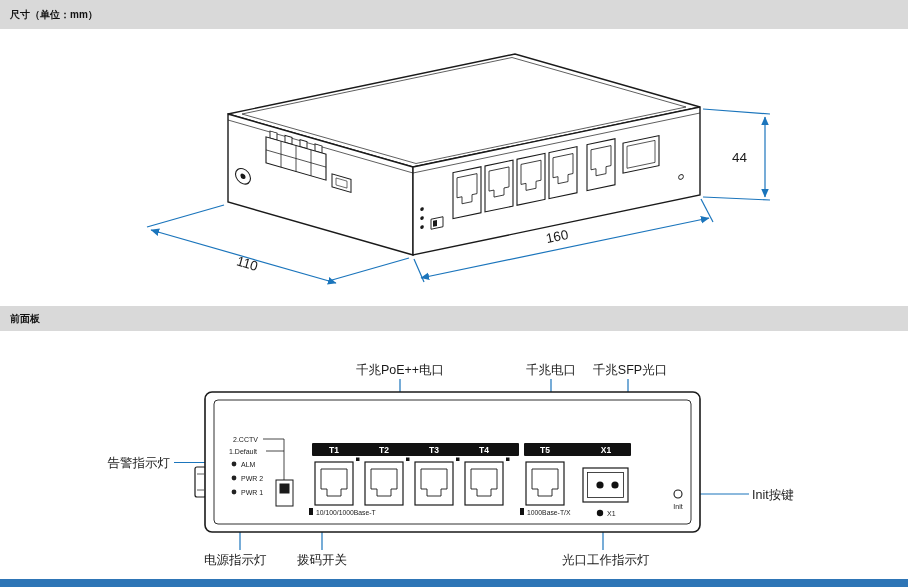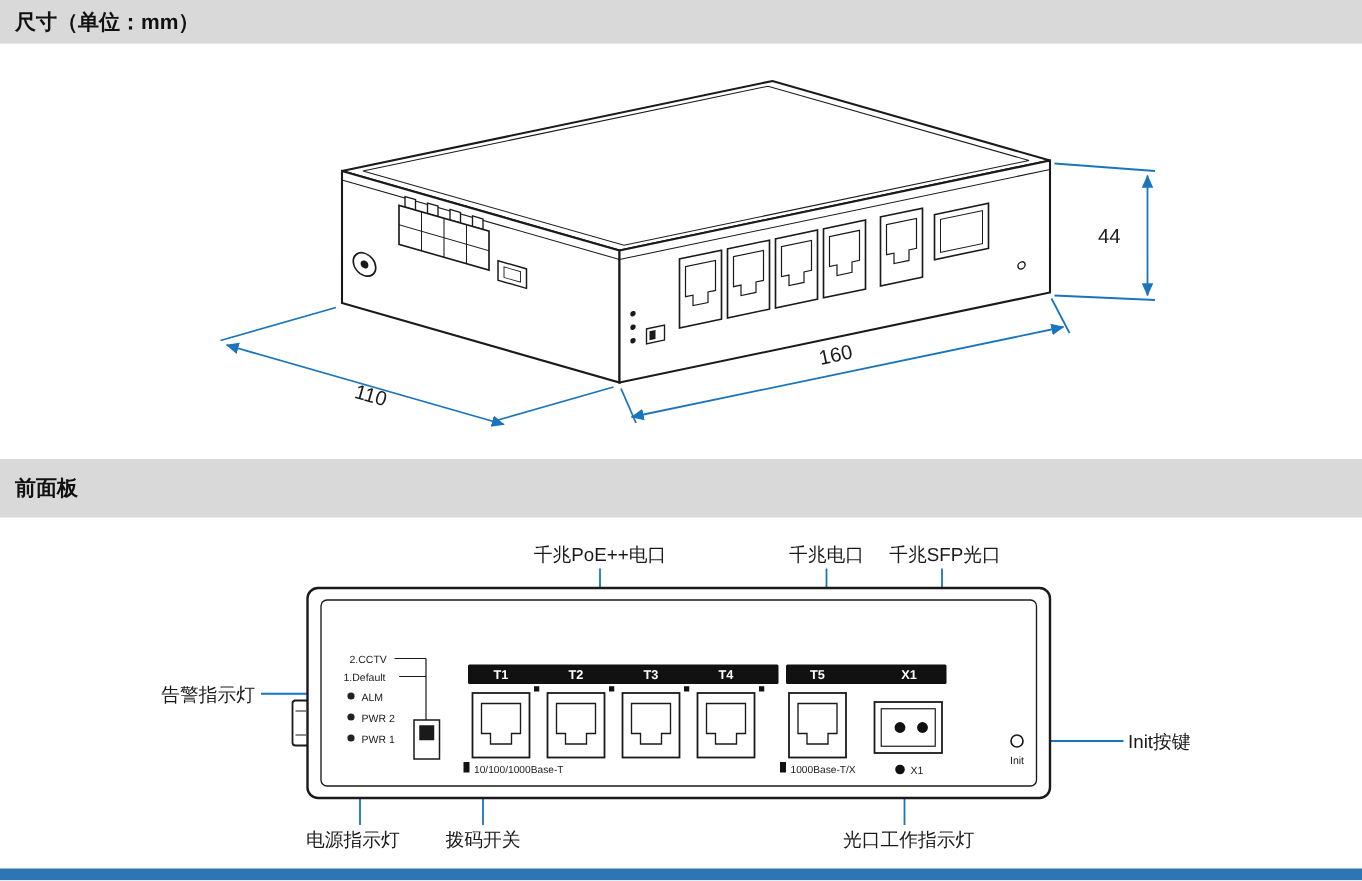--- a/index.html
+++ b/index.html
@@ -1,22 +1,22 @@
 <!DOCTYPE html>
 <html><head>
 <meta charset="utf-8">
 <style>
   html,body{margin:0;padding:0;background:#fff;}
   .page{position:relative;width:908px;height:587px;background:#fff;overflow:hidden;
         font-family:"Liberation Sans","DejaVu Sans",sans-serif;color:#111;}
   .section-bar{position:absolute;left:0;width:908px;background:#d9d9d9;
         display:flex;align-items:center;padding-left:10px;box-sizing:border-box;
-        font-size:14px;font-weight:700;color:#111;}
+        font-size:10px;font-weight:700;color:#111;}
   .bar1{top:0;height:29px;}
-  .bar2{top:306px;height:39px;}
+  .bar2{top:306px;height:25px;}
   .footer{position:absolute;left:0;top:579px;width:908px;height:8px;background:#2e75b6;}
   svg{position:absolute;left:0;}
   #iso{top:29px;}
   #panel{top:334px;}
   .ink{stroke:#1a1a1a;fill:none;}
   .inkf{stroke:#1a1a1a;fill:#fff;}
   .blue{stroke:#1b75bc;fill:none;stroke-width:1.2;}
   text{fill:#1a1a1a;}
   .cjk{font-size:12.5px;}
   .dim{font-size:13.5px;}

